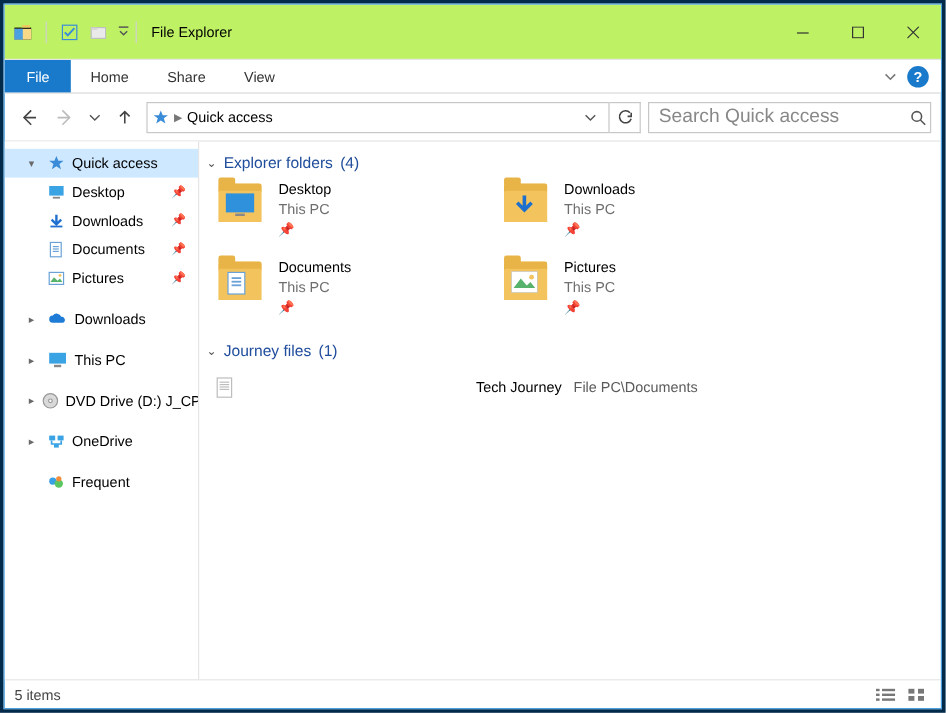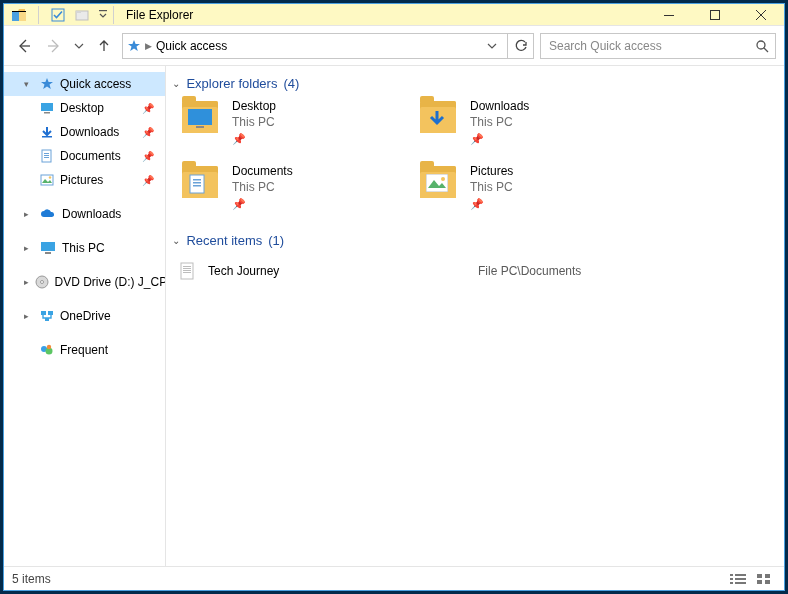--- a/index.html
+++ b/index.html
@@ -16,25 +16,25 @@
     position: absolute;
     left: 3px; top: 3px;
     width: 782px; height: 588px;
     background: #fff;
     border: 1px solid #4aa0e0;
     display: flex;
     flex-direction: column;
   }
   
   .titlebar {
-    height: 22px;
+    height: 46px;
     display: flex;
     align-items: center;
     border-bottom: 1px solid #e5e5e5;
-    background: #fef9c3;
+    background: #bef264;
   }
   .titlebar .qat {
     display: flex; align-items: center; gap: 6px;
     padding-left: 6px;
   }
   .qat .qat-item { width: 18px; height: 18px; display:flex; align-items:center; justify-content:center; }
   .titlebar .sep { width:1px; height:18px; background:#d0d0d0; margin:0 4px; }
   .titlebar .title { padding-left: 8px; color:#000; }
   .titlebar .spacer { flex: 1; }
   .titlebar .winbtn {
@@ -103,21 +103,21 @@
     margin-left:-6px;
   }
   .searchbox {
     width: 236px; height: 26px;
     border:1px solid #c7c7c7;
     display:flex; align-items:center;
     padding: 0 6px;
     color:#777;
   }
   .searchbox input {
-    border:none; outline:none; flex:1; font-size:12px; color:#333;
+    border:none; outline:none; flex:1; font-size:16px; color:#333;
   }
   .searchbox input::placeholder { color:#888; }
   .searchbox .sicon { color:#555; }
   
   .body {
     flex:1; display:flex; min-height:0;
   }
   .sidebar {
     width: 162px;
     border-right: 1px solid #e5e5e5;
@@ -179,20 +179,21 @@
   }
   .folder-meta { display:flex; flex-direction:column; gap:2px; }
   .folder-meta .name { color:#000; }
   .folder-meta .loc { color:#6e6e6e; }
   .folder-meta .pinrow { color:#888; font-size:11px; margin-top:2px;}
   .recent-row {
     display:flex; align-items:center;
     height: 30px;
     margin-left: 6px;
     gap: 10px;
+    text-align: right;
   }
   .recent-row .ricon { width:20px; display:flex; justify-content:center;}
   .recent-row .rname { width: 260px; color:#000;}
   .recent-row .rpath { color:#5a5a5a;}
   
   .statusbar {
     height: 24px;
     border-top: 1px solid #e5e5e5;
     display:flex; align-items:center;
     padding: 0 8px;
@@ -252,20 +253,33 @@
           <rect x="0.5" y="0.5" width="9" height="9" fill="none" stroke="#333"></rect>
         </svg>
     </div>
     <div class="winbtn">
       <svg width="10" height="10">
           <path d="M0 0 L10 10 M10 0 L0 10" stroke="#333" stroke-width="1"></path>
         </svg>
     </div>
   </div>
 
+  <div class="ribbon">
+    <div class="tab file">File</div>
+    <div class="tab">Home</div>
+    <div class="tab">Share</div>
+    <div class="tab">View</div>
+    <div class="rspacer"></div>
+    <div class="chev">
+      <svg width="10" height="10">
+          <path d="M1 3 L5 7 L9 3" fill="none" stroke="#777" stroke-width="1.3"></path>
+        </svg>
+    </div>
+    <div class="help">?</div>
+  </div>
 
   <div class="navbar">
     <div class="navbtn">
       <svg width="16" height="16">
           <path d="M10 2 L4 8 L10 14" fill="none" stroke="#444" stroke-width="1.3"></path>
           <path d="M4 8 H14" stroke="#444" stroke-width="1.3"></path>
         </svg>
     </div>
     <div class="navbtn disabled">
       <svg width="16" height="16">
@@ -511,21 +525,21 @@
           <div class="folder-meta">
             <span class="name">Pictures</span>
             <span class="loc">This PC</span>
             <span class="pinrow">📌</span>
           </div>
         </div>
       </div>
 
       <div class="section-header">
         <span class="sh-chev">⌄</span>
-        <span>Recent items</span>
+        <span>Journey files</span>
         <span class="sh-count">(1)</span>
       </div>
       <div class="recent-row">
         <span class="ricon">
           <svg width="16" height="18">
               <rect x="1" y="1" width="12" height="16" fill="#fff" stroke="#bdbdbd"></rect>
               <rect x="3" y="4" width="8" height="1" fill="#bdbdbd"></rect>
               <rect x="3" y="6" width="8" height="1" fill="#bdbdbd"></rect>
               <rect x="3" y="8" width="8" height="1" fill="#bdbdbd"></rect>
               <rect x="3" y="10" width="8" height="1" fill="#bdbdbd"></rect>

